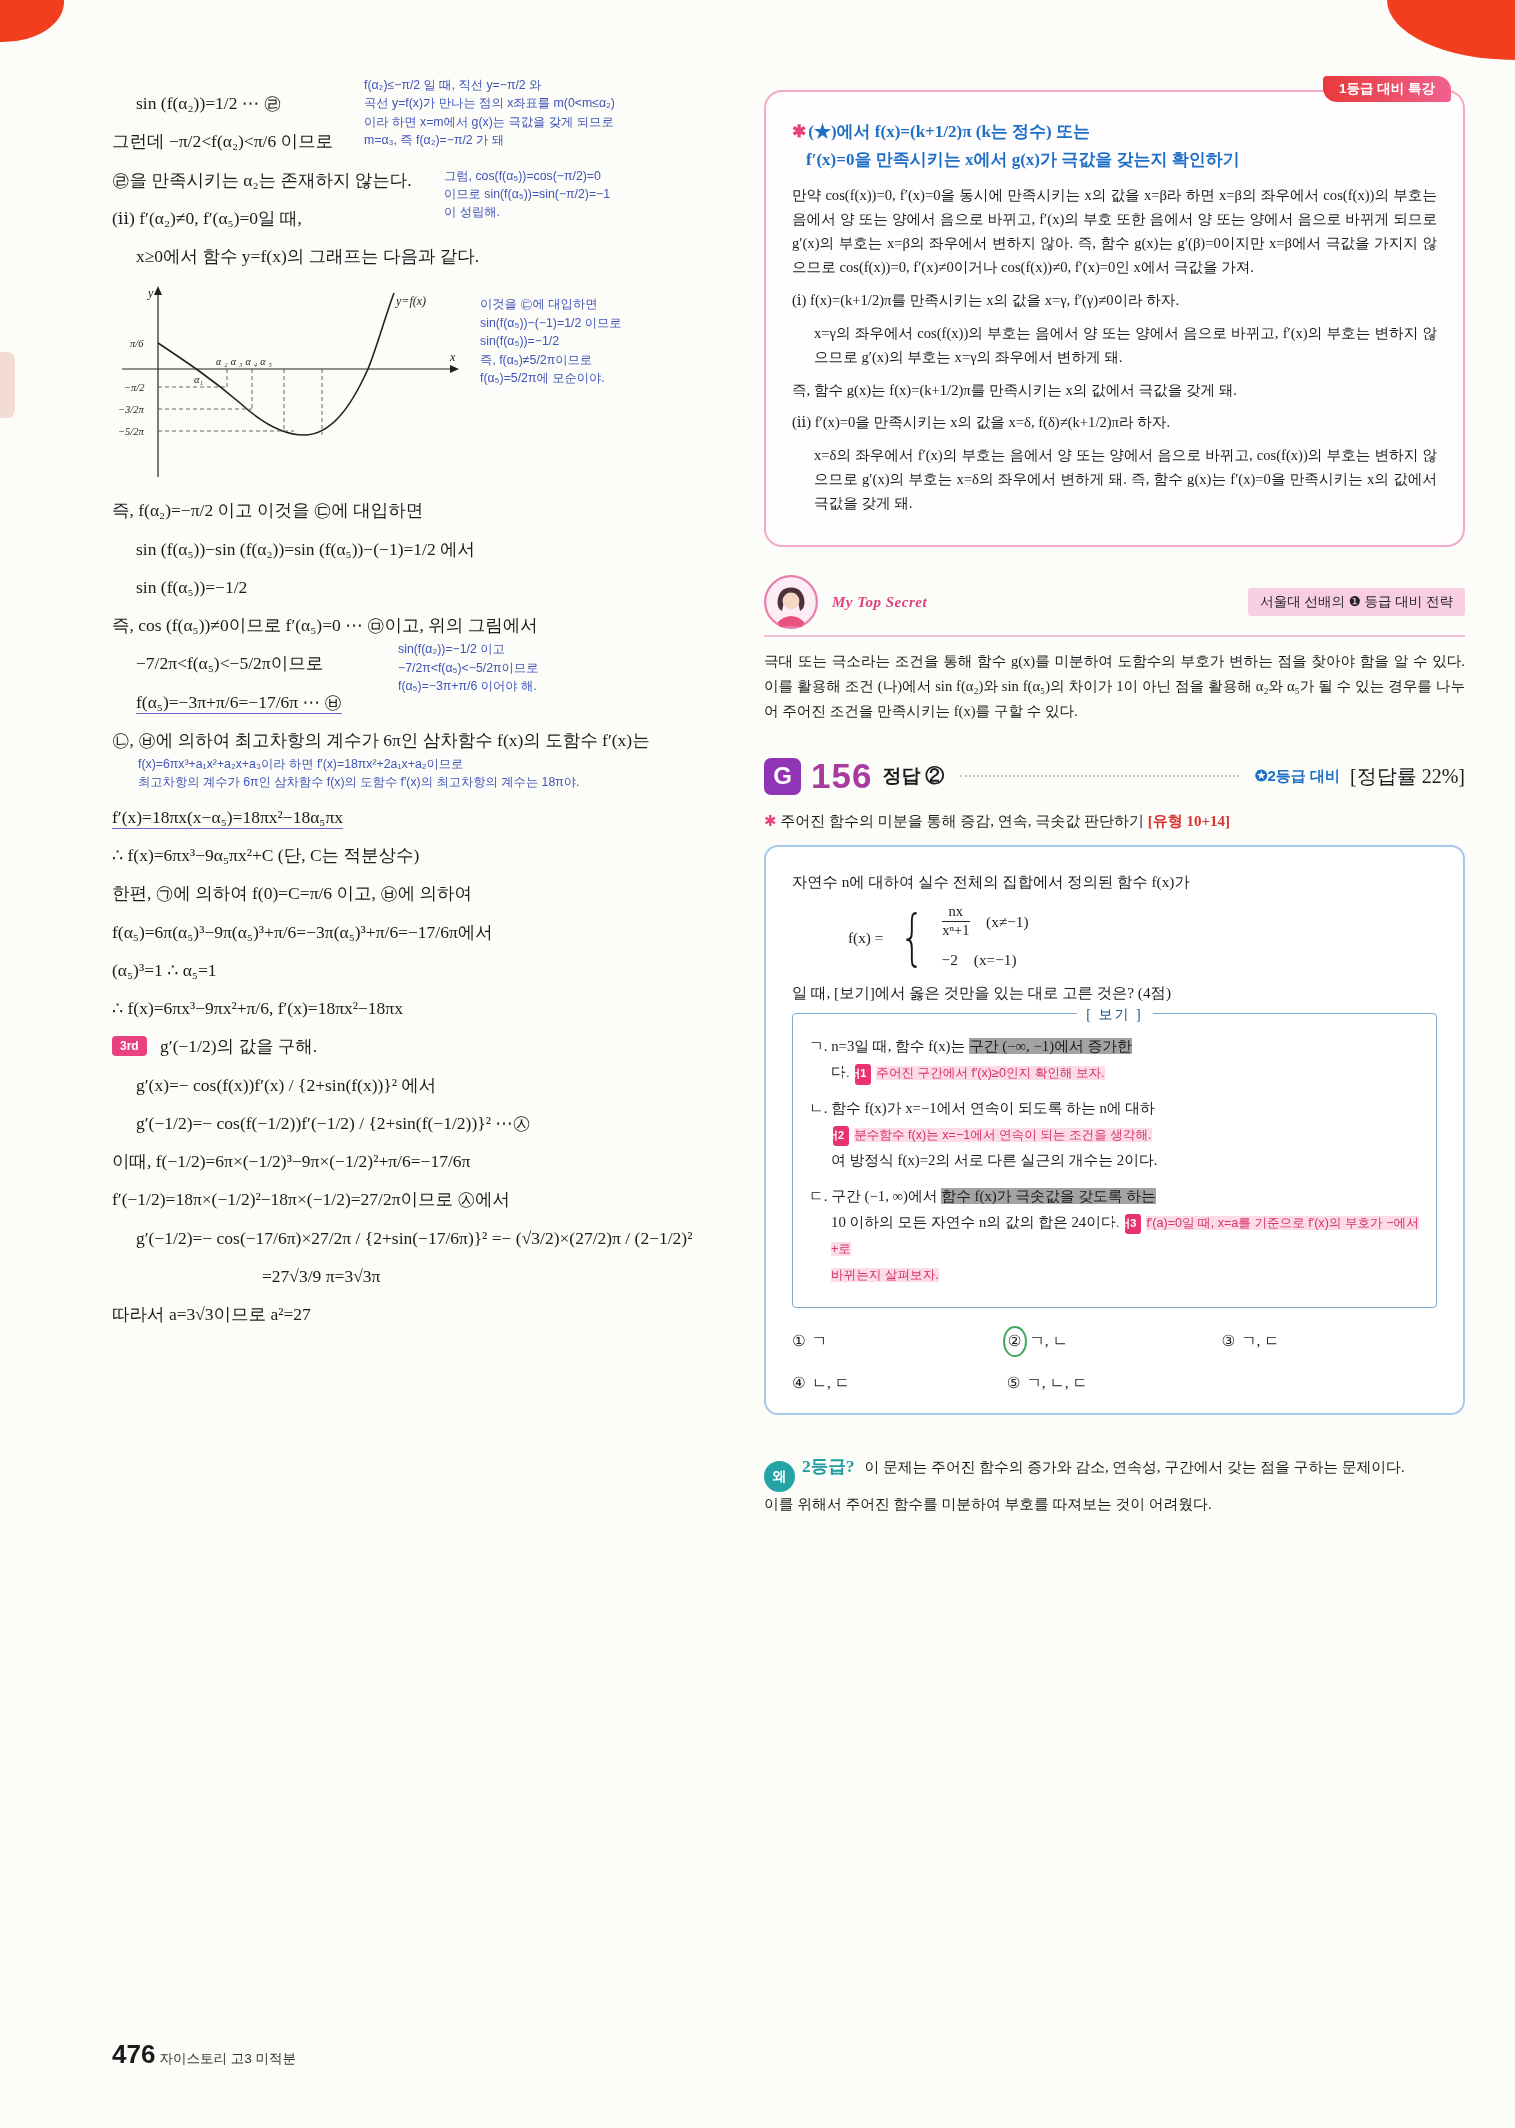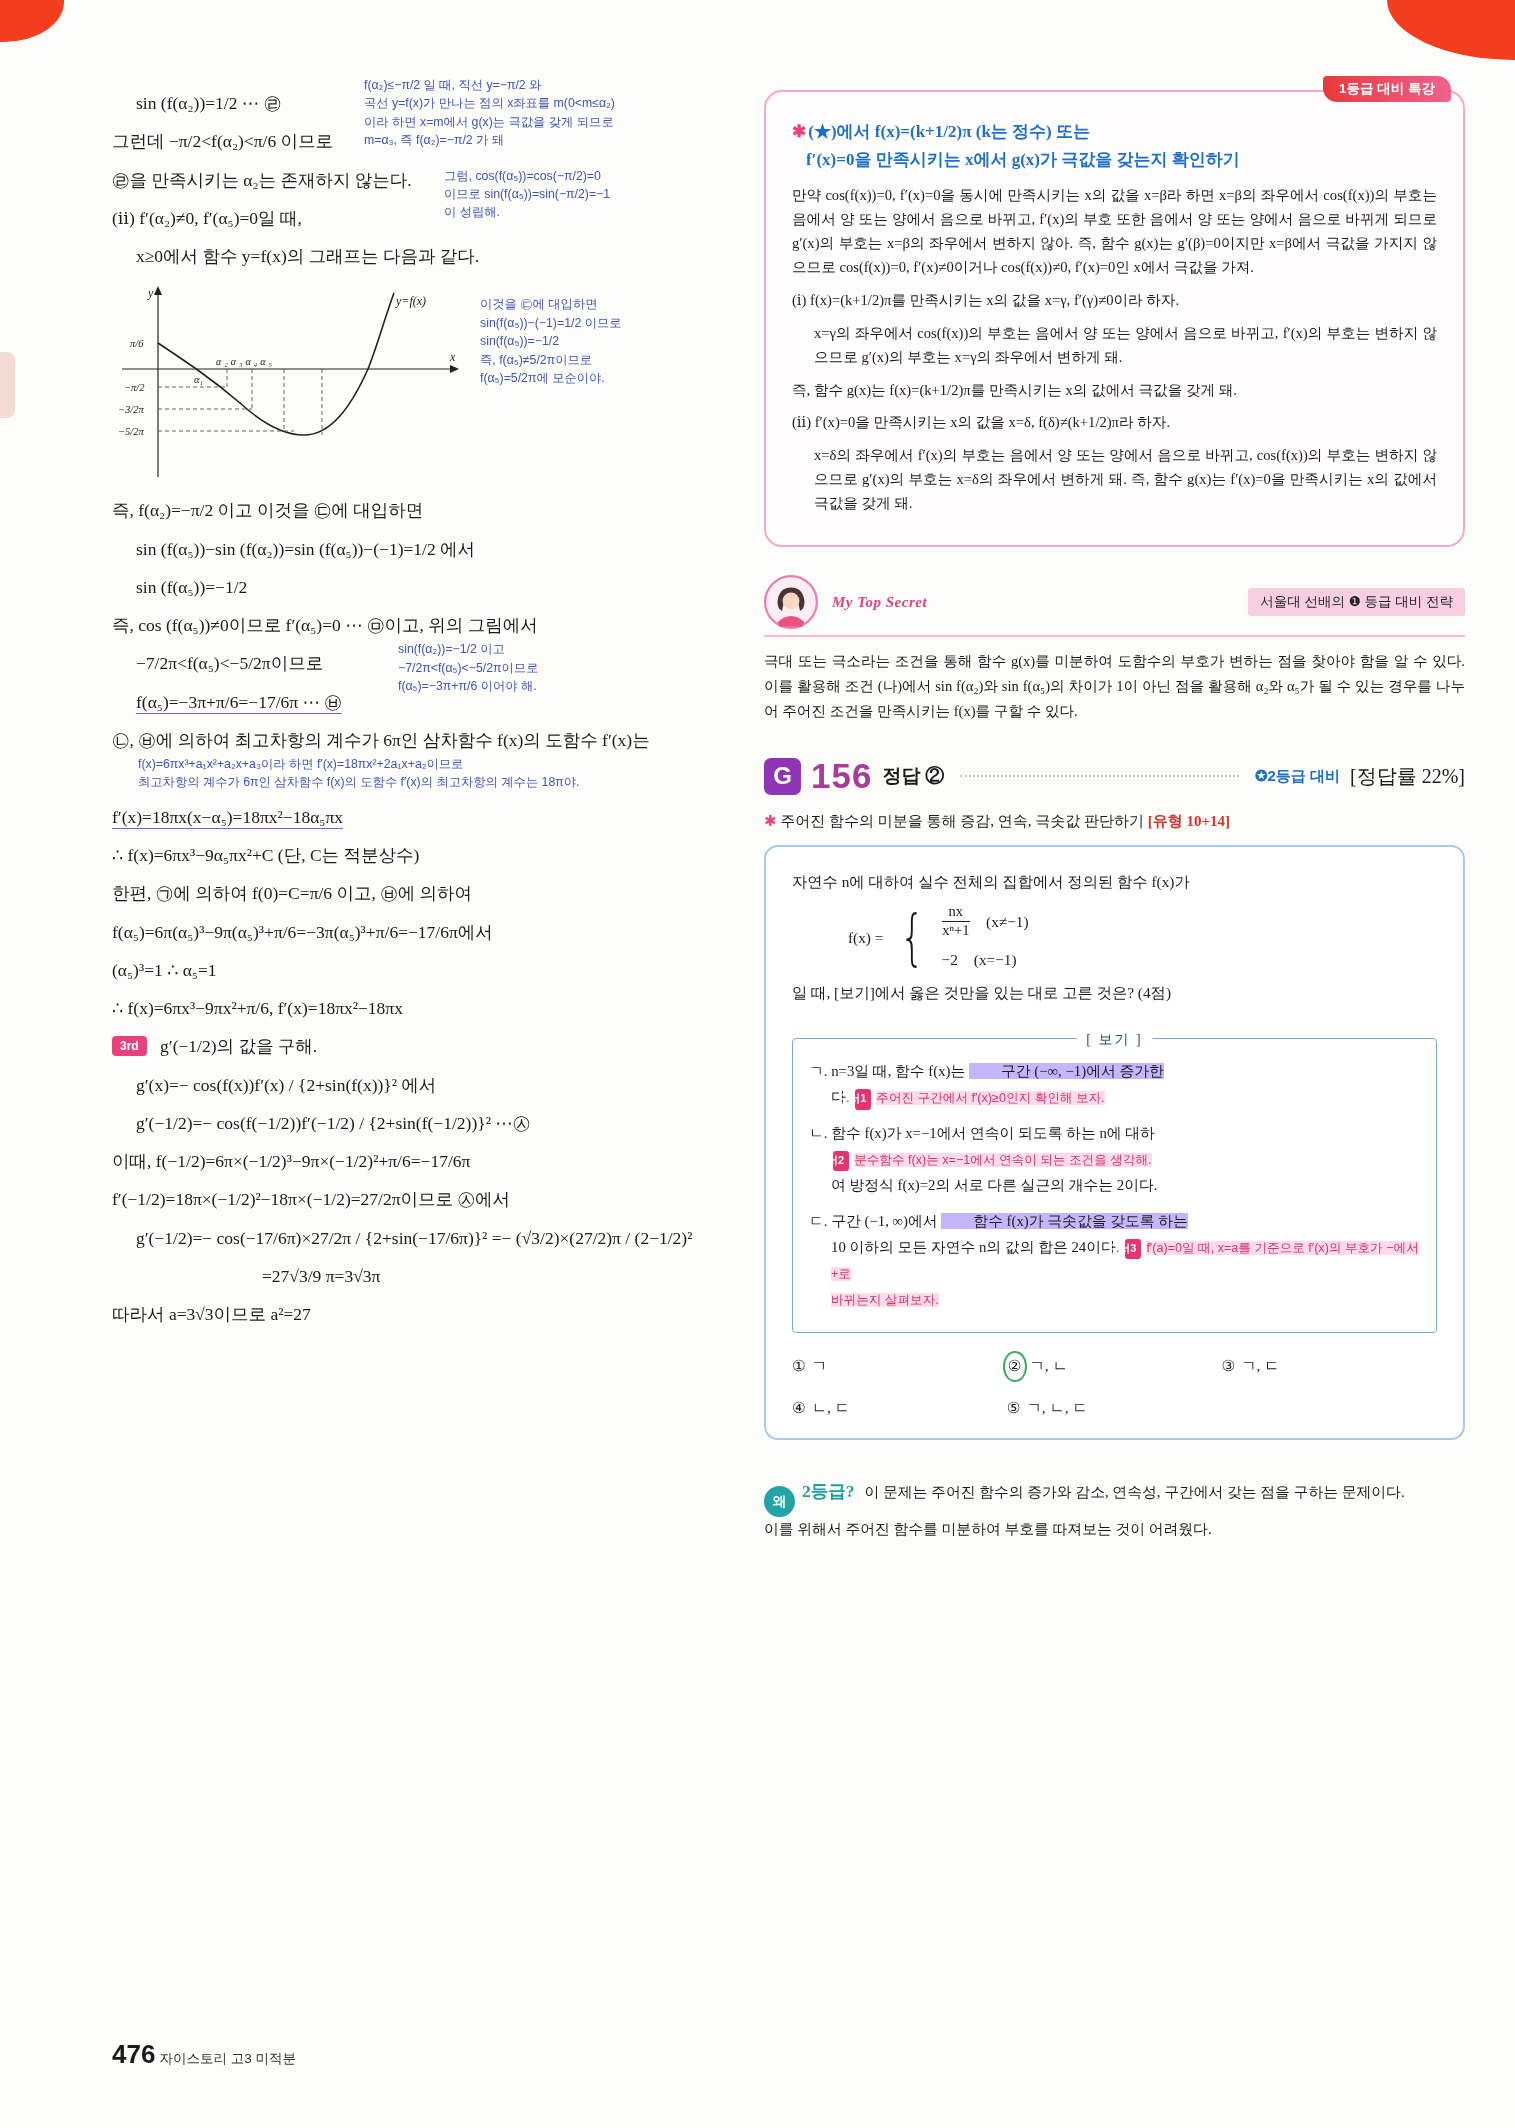--- a/index.html
+++ b/index.html
@@ -109,27 +109,27 @@
   .func { display:flex; align-items:center; gap:10px; margin:8px 0 8px 56px; }
   .brace { font-size:60px; font-weight:100; line-height:0.85;
            font-family:"DejaVu Sans",sans-serif; transform:scaleX(0.65); }
   .cases { display:flex; flex-direction:column; gap:7px; }
   .case { display:flex; align-items:center; gap:16px; }
   .frac { display:inline-flex; flex-direction:column; align-items:center;
           line-height:1.2; font-size:14.5px; vertical-align:middle; }
   .frac .num { border-bottom:1.3px solid #222; padding:0 7px 1px; }
 
   .boki { position:relative; border:1.6px solid #79a9d2; border-radius:4px;
-          margin-top:33px; padding:20px 16px 10px; }
+          margin-top:8px; padding:20px 16px 10px; }
   .boki-label { position:absolute; top:-11px; left:50%; transform:translateX(-50%);
                 background:#fff; padding:0 10px; color:#1d4f7e;
                 font-size:14px; letter-spacing:2px; }
   .bitem { font-size:14.8px; line-height:1.75; margin-bottom:10px;
            padding-left:22px; text-indent:-22px; }
-  .hl { background:#c4b5fd;padding-left:32px; }
+  .hl { background:#a3a3a3; }
   .clue-badge { display:inline-block; background:#e8336e; color:#fff; font-size:11px;
                 font-family:"Liberation Sans",sans-serif; border-radius:3px;
                 padding:0 5px 1px; margin:0 5px 0 2px; font-weight:bold; }
   .clue { color:#d9306a; font-size:12.6px; background:#fbdce8;
           font-family:"Liberation Sans",sans-serif; white-space:pre-line; }
   .choices { display:flex; flex-wrap:wrap; margin-top:20px; font-size:15.3px; row-gap:16px; }
   .choice { width:33.3%; }
   .cnum { margin-right:6px; }
   .ring { display:inline-block; border:2.2px solid #45a862; border-radius:50%;
           padding:0 3px 1px; margin:-3px 3px -3px -4px; }

